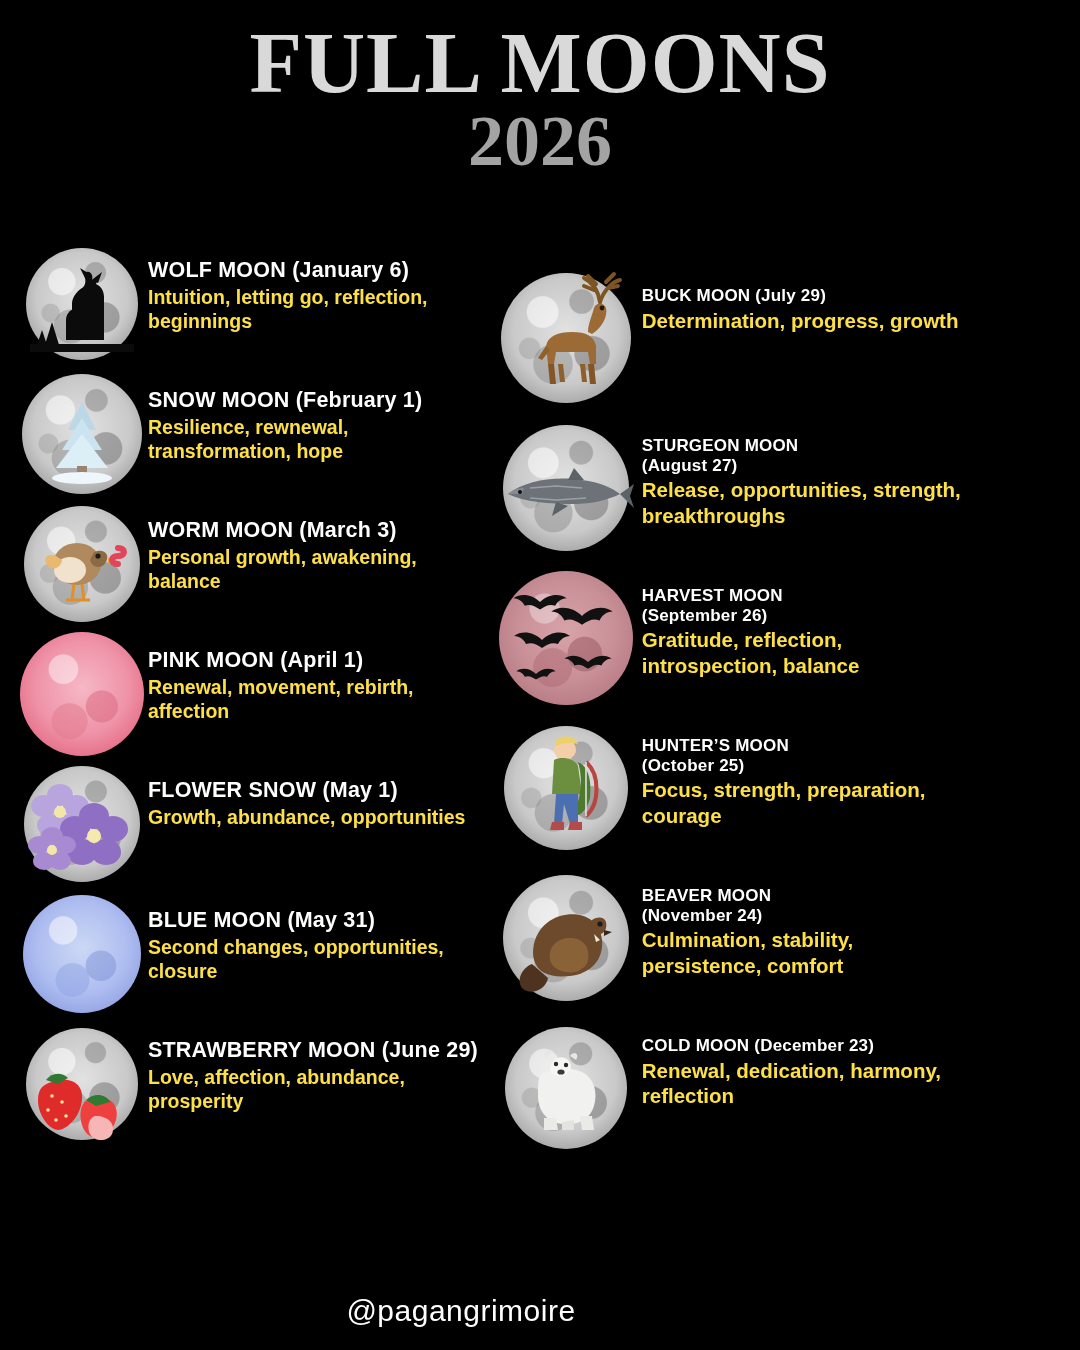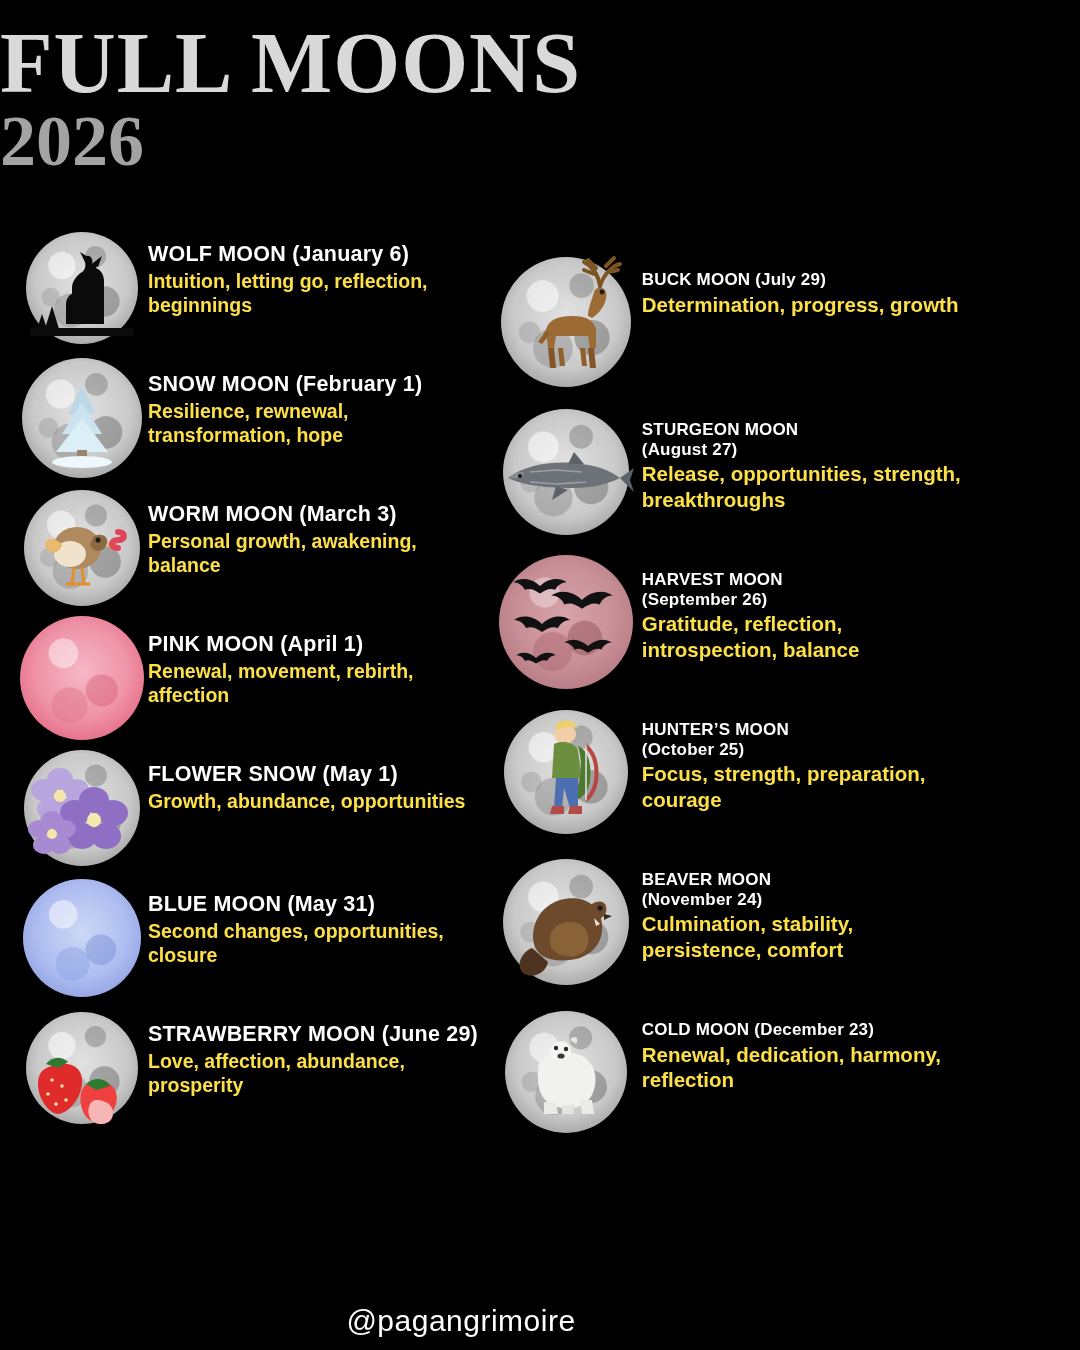--- a/index.html
+++ b/index.html
@@ -12,20 +12,21 @@
   }
 
   body {
     font-family: "Liberation Sans", sans-serif;
     color: #ffffff;
     position: relative;
   }
 
   
   .title-block {
+    text-align: center;
     padding-top: 18px;
   }
   .title-line1 {
     font-family: "Liberation Serif", serif;
     font-weight: bold;
     font-size: 86px;
     letter-spacing: 1px;
     color: #d9d9d9;
     line-height: 1.05;
   }
@@ -34,21 +35,21 @@
     font-weight: bold;
     font-size: 72px;
     color: #a3a3a3;
     line-height: 1.05;
     margin-top: -4px;
   }
 
   
   .columns {
     position: absolute;
-    top: 228px;
+    top: 244px;
     left: 0;
     width: 978px;
     display: flex;
   }
   .col {
     width: 540px;
     padding-left: 22px;
     padding-right: 6px;
   }
   .col.right {
@@ -141,21 +142,21 @@
     font-size: 19.5px;
     line-height: 1.26;
     margin-top: 2px;
     color: #fde047;
   }
   .col.right .keywords { font-size: 20.5px; }
 
   
   .handle {
     position: absolute;
-    bottom: 12px;
+    bottom: 22px;
     left: 0;
     width: 922px;
     text-align: center;
     font-size: 30px;
     color: #ffffff;
     letter-spacing: .5px;
   }
 </style>
 </head>
 <body>

